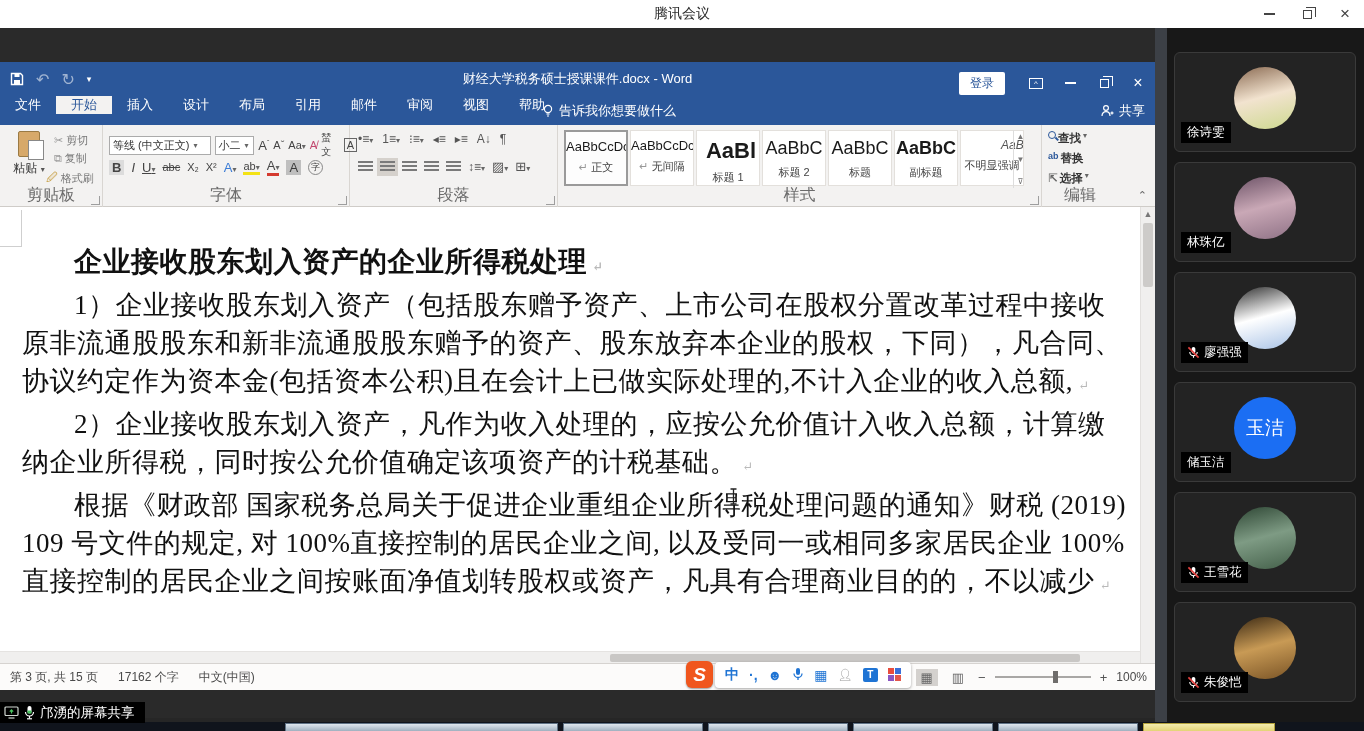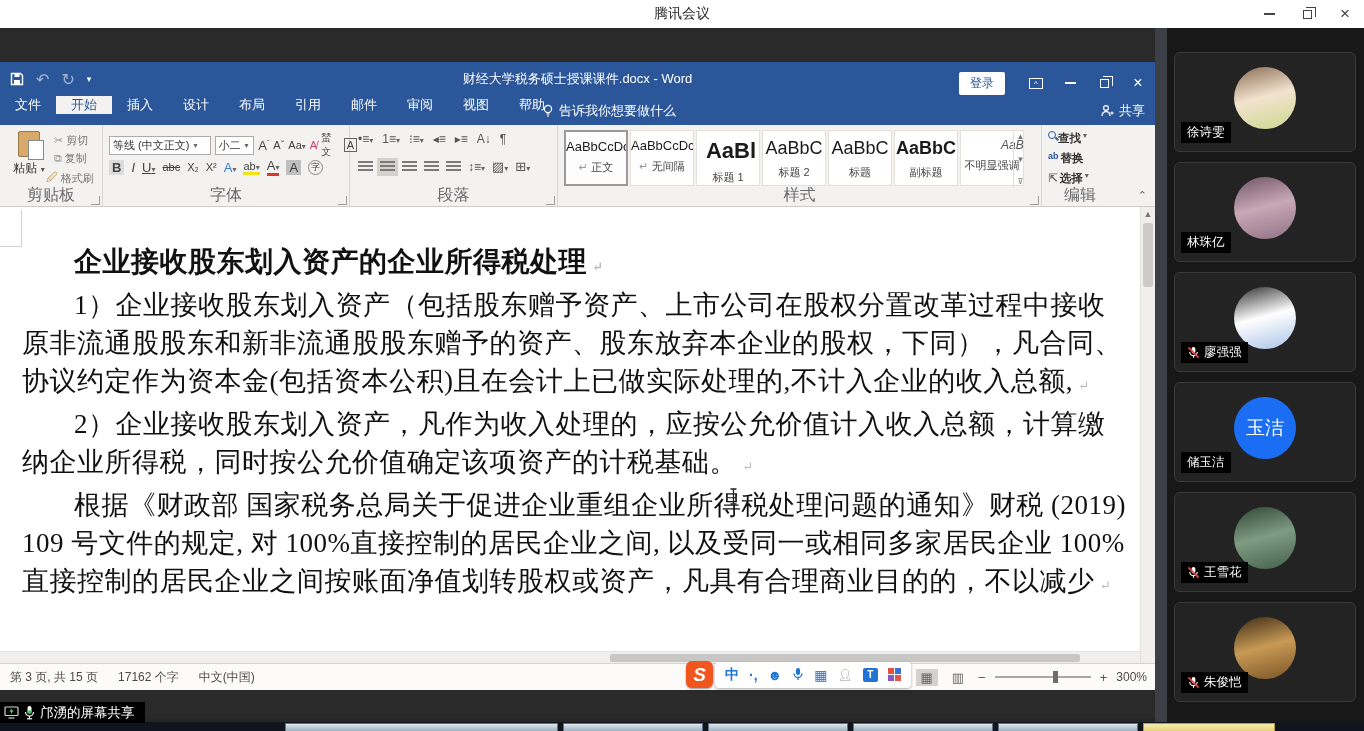--- a/index.html
+++ b/index.html
@@ -438,21 +438,21 @@
       </div>
       <div class="sb-right">
         <span class="viewbtn">▤</span>
         <span class="viewbtn active">▦</span>
         <span class="viewbtn">▥</span>
         <span class="zoom-sign">−</span>
         <div class="zoom-slider">
             <div class="zthumb"></div>
           </div>
         <span class="zoom-sign">+</span>
-        <span>300%</span>
+        <span>100%</span>
       </div>
     </div>
   </div>
 
   <div id="bottom-band"></div>
 </div>
 
 <div class="sep-gap"></div>
 
 <div id="sogou">

